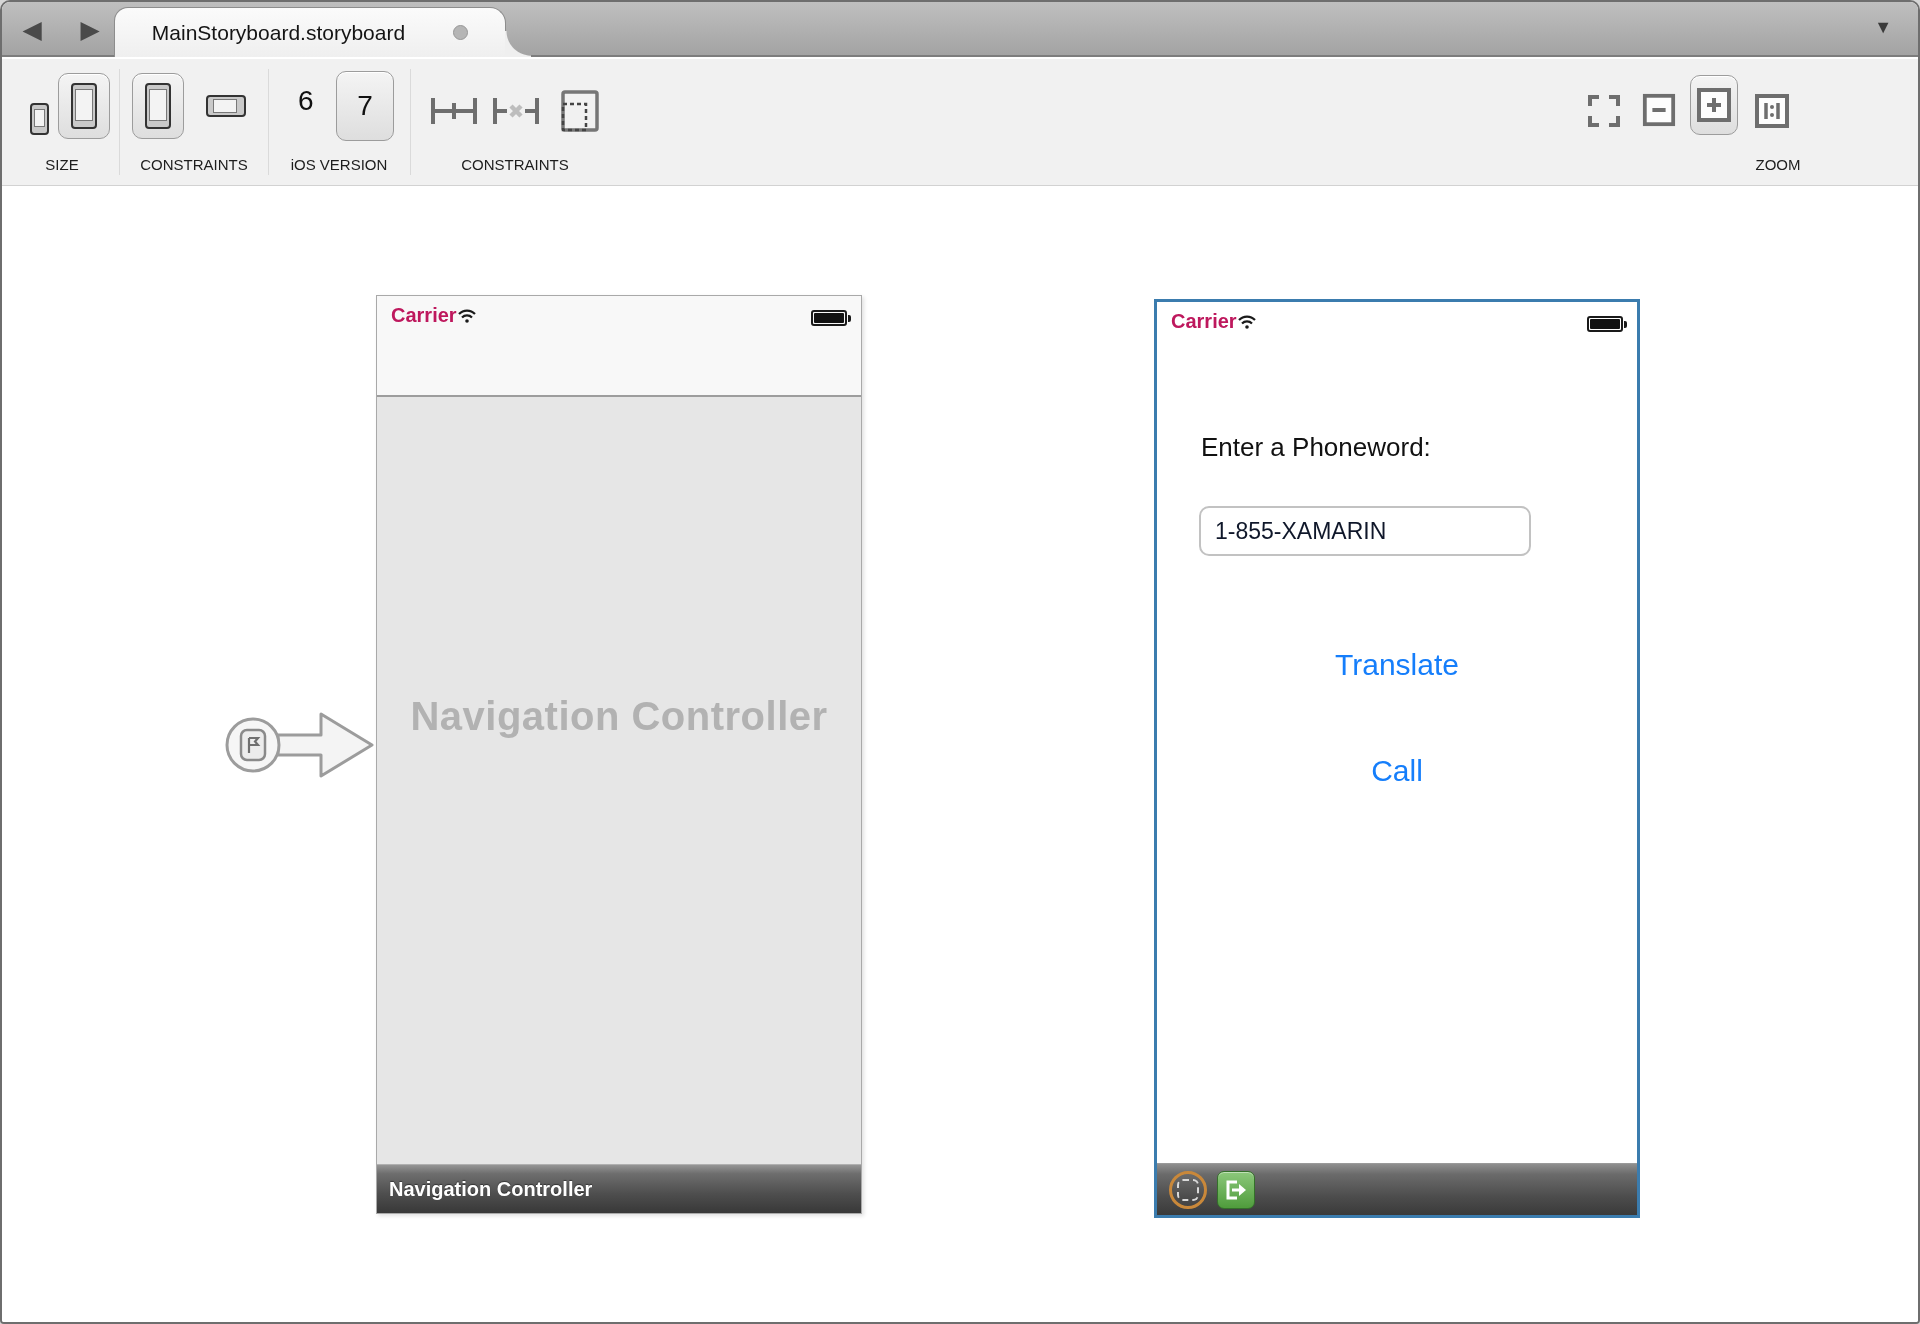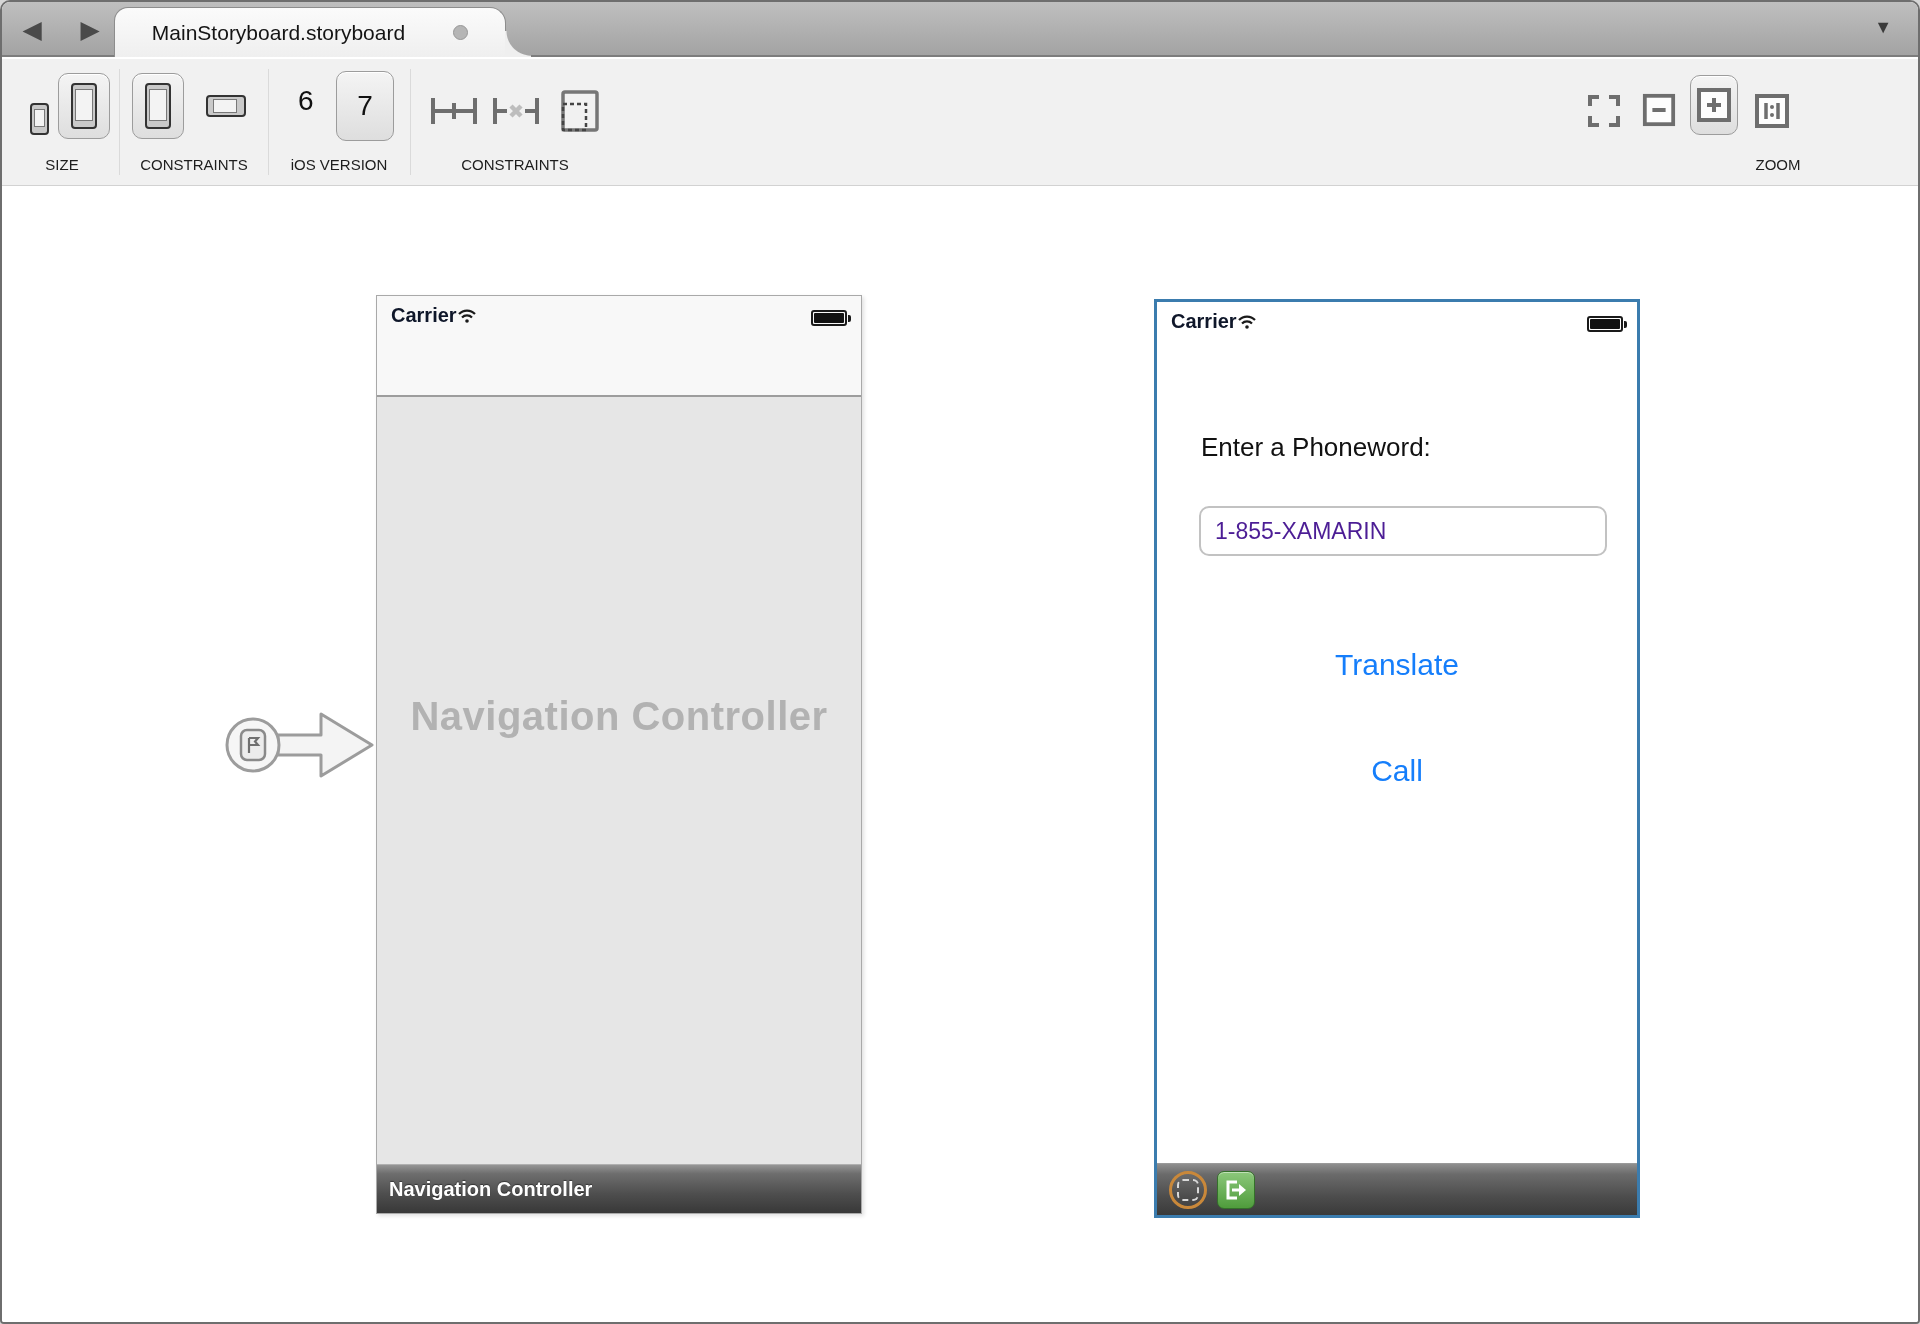--- a/index.html
+++ b/index.html
@@ -38,21 +38,21 @@
   .zsq { width:34px; height:34px; display:flex; align-items:center; justify-content:center; }
 
   
   .canvas { position:absolute; left:0; right:0; top:185px; bottom:0; background:#ffffff; }
 
   
   .phone-left { position:absolute; left:374px; top:108px; width:486px; height:919px;
                 background:#e6e6e6; border:1px solid #a9a9a9; box-shadow:2px 2px 4px rgba(0,0,0,.12); }
   .statusbar { position:absolute; left:0; right:0; top:0; height:101px; background:#f8f8f8; }
   .statusbar.lined { border-bottom:2px solid #9d9d9d; }
-  .carrier { position:absolute; left:14px; top:8px; font-size:20px; font-weight:bold; color:#0f172a;
+  .carrier { position:absolute; left:14px; top:8px; font-size:20px; font-weight:bold; color:#be185d;
              display:flex; align-items:center; gap:0; }
   .battery { position:absolute; right:14px; top:14px; width:36px; height:16px; border:2px solid #1a1a1a;
              border-radius:3px; }
   .battery::before { content:""; position:absolute; inset:1px; background:#111; border-radius:1px; }
   .battery::after { content:""; position:absolute; right:-6px; top:3px; width:3px; height:7px;
                     background:#1a1a1a; border-radius:0 2px 2px 0; }
   .nc-title { position:absolute; left:0; right:0; top:398px; text-align:center; font-size:40px;
               font-weight:bold; color:#b2b2b2; letter-spacing:.5px; }
   .nc-hint { position:absolute; left:0; right:0; top:458px; text-align:center; font-size:21px;
              font-style:italic; color:#acacac; }
@@ -61,23 +61,23 @@
   .footerbar .fl { font-size:20px; font-weight:bold; color:#fff; line-height:48px; padding-left:12px;
                    text-shadow:0 -1px 1px rgba(0,0,0,.45); }
 
   
   .entry { position:absolute; left:222px; top:518px; }
 
   
   .phone-right { position:absolute; left:1152px; top:112px; width:486px; height:919px;
                  background:#ffffff; border:3px solid #3b7cae; }
   .prompt { position:absolute; left:44px; top:130px; font-size:26px; color:#111; }
-  .phonefield { position:absolute; left:42px; top:204px; width:408px; height:50px;
+  .phonefield { position:absolute; left:42px; top:204px; width:332px; height:50px;
                 border:2px solid #c2c2c2; border-radius:10px; background:#fff; font-size:23px;
-                color:#4c1d95; padding:0 0 0 14px; font-family:"Liberation Sans",sans-serif; outline:none; }
+                color:#0f172a; padding:0 0 0 14px; font-family:"Liberation Sans",sans-serif; outline:none; }
   .linkbtn { position:absolute; left:0; right:0; text-align:center; font-size:30px; color:#157efb; cursor:pointer; }
   .linkbtn.translate { top:346px; }
   .linkbtn.call { top:452px; }
   .vc-footer { position:absolute; left:0; right:0; bottom:0; height:52px; border-top:1px solid #9a9a9a;
                background:linear-gradient(180deg,#8f8f8f 0%,#6b6b6b 20%,#4c4c4c 65%,#3a3a3a 100%);
                display:flex; align-items:center; gap:10px; padding-left:12px; }
   .vc-circle { width:38px; height:38px; border:3px solid #c9883a; border-radius:50%; position:relative; }
   .vc-circle::before { content:""; position:absolute; inset:5px; border:2px dashed #d9d9d9; border-radius:6px; }
   .exit-btn { width:38px; height:38px; border-radius:7px; border:1px solid #34702a;
               background:linear-gradient(#8cc87b,#4f9c3c); box-shadow:inset 0 1px 0 rgba(255,255,255,.45);

